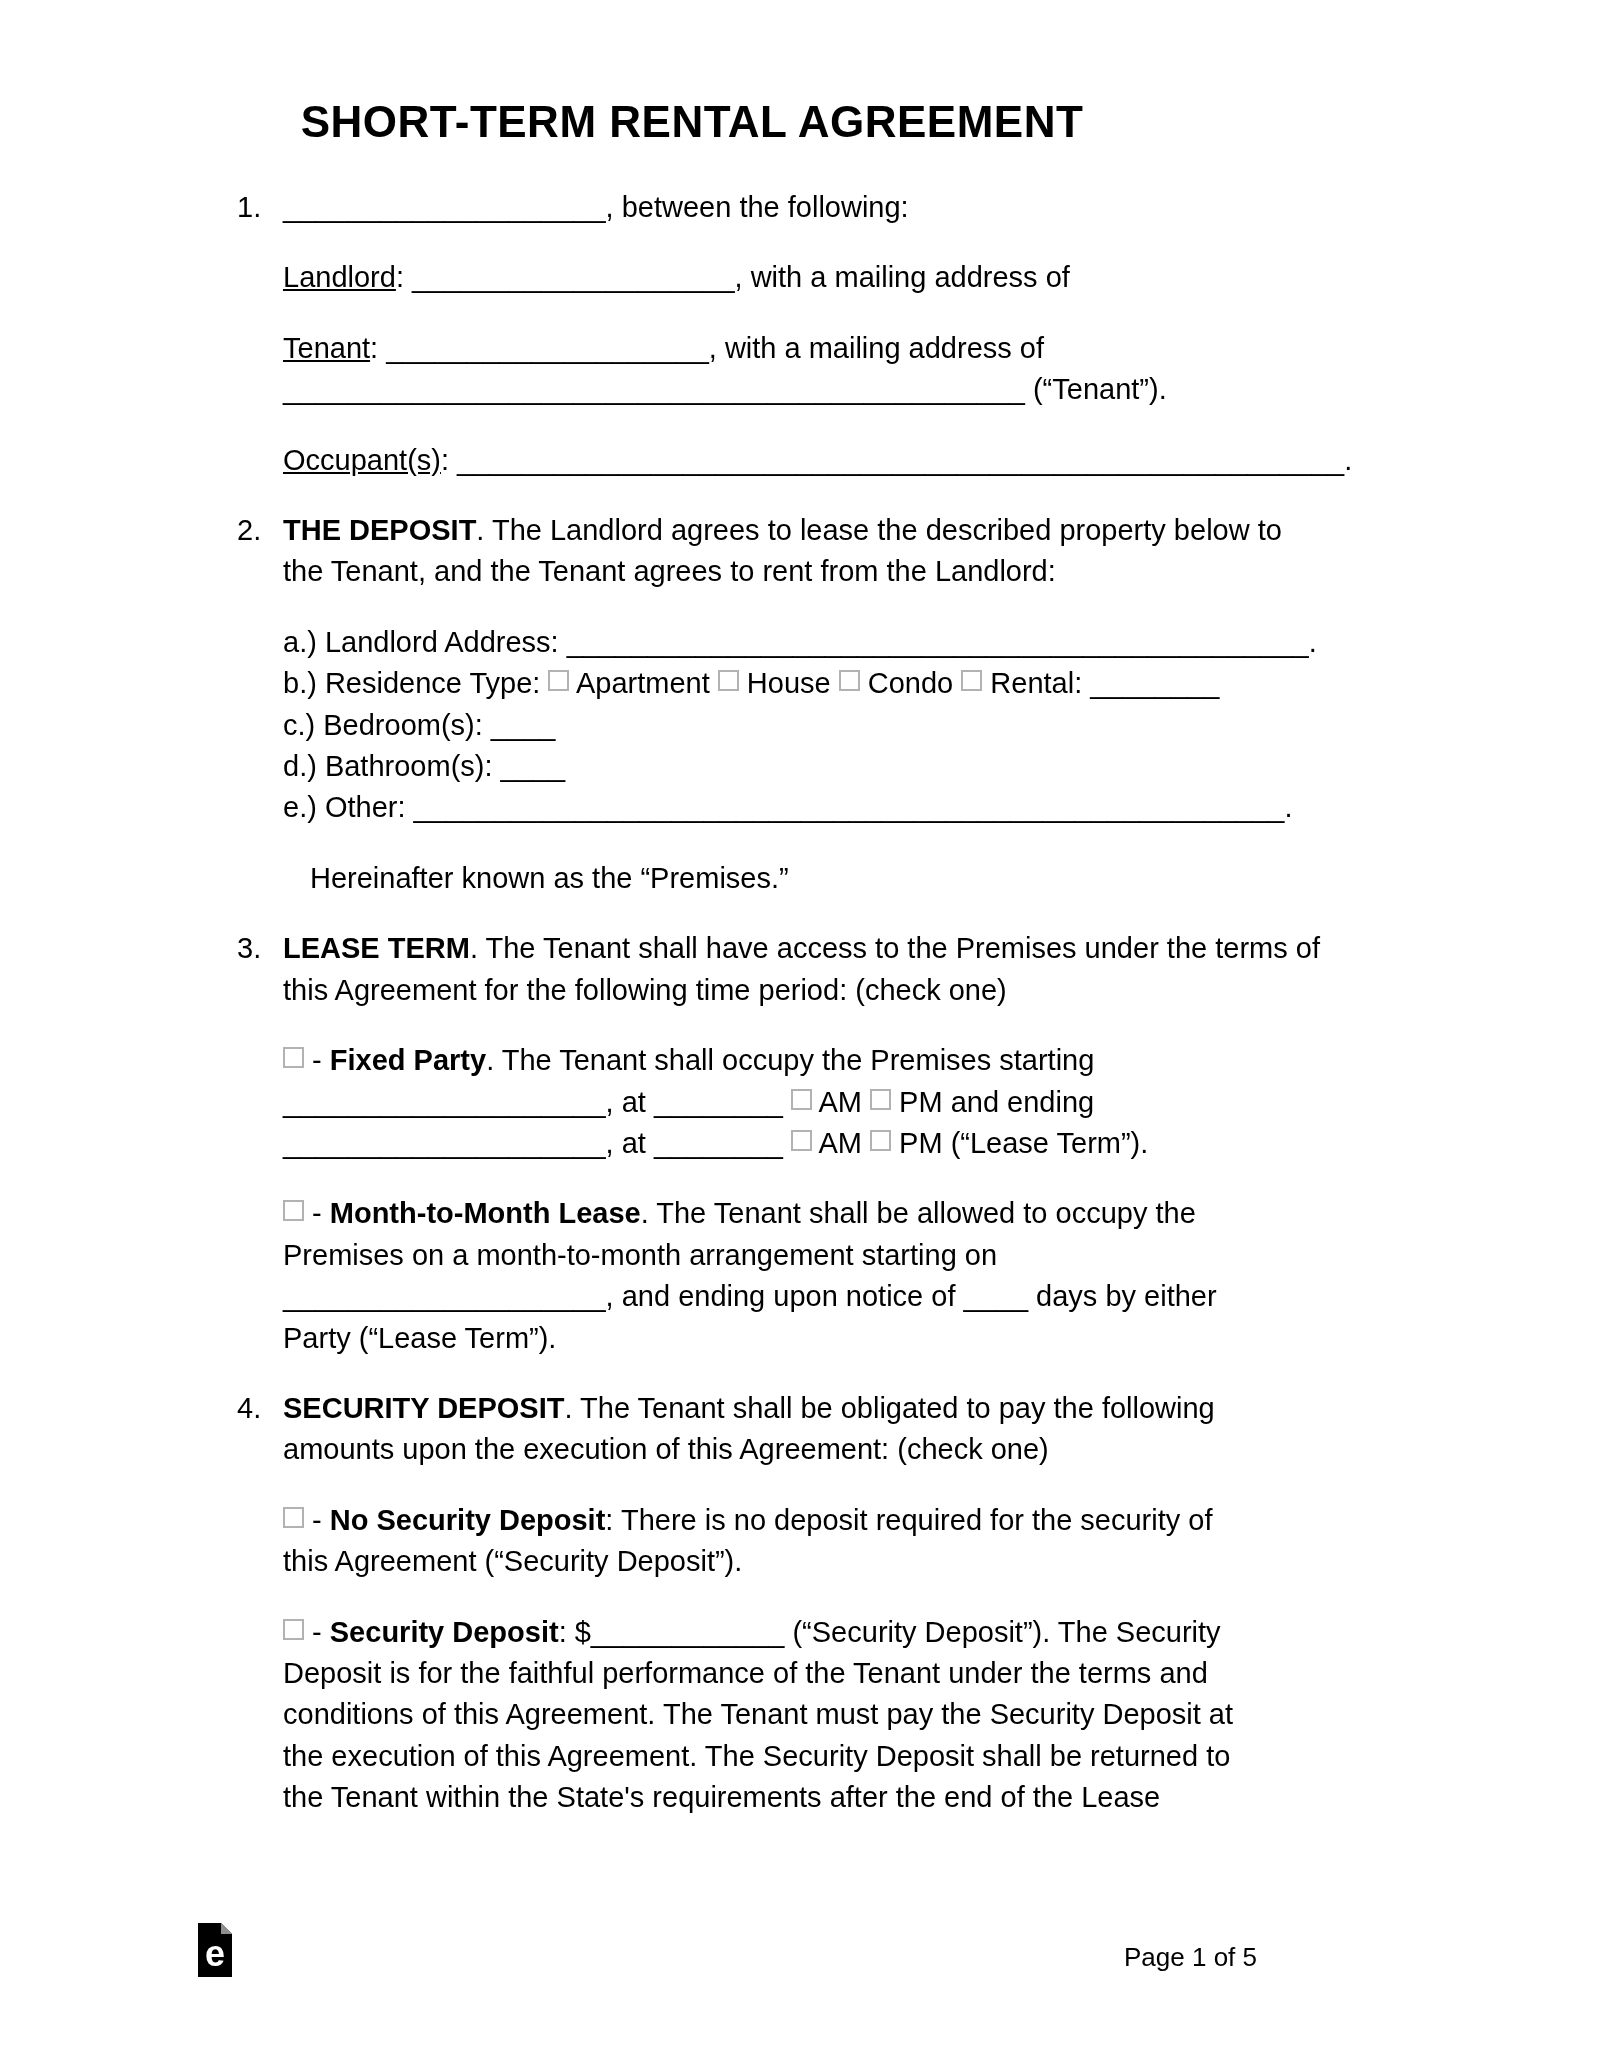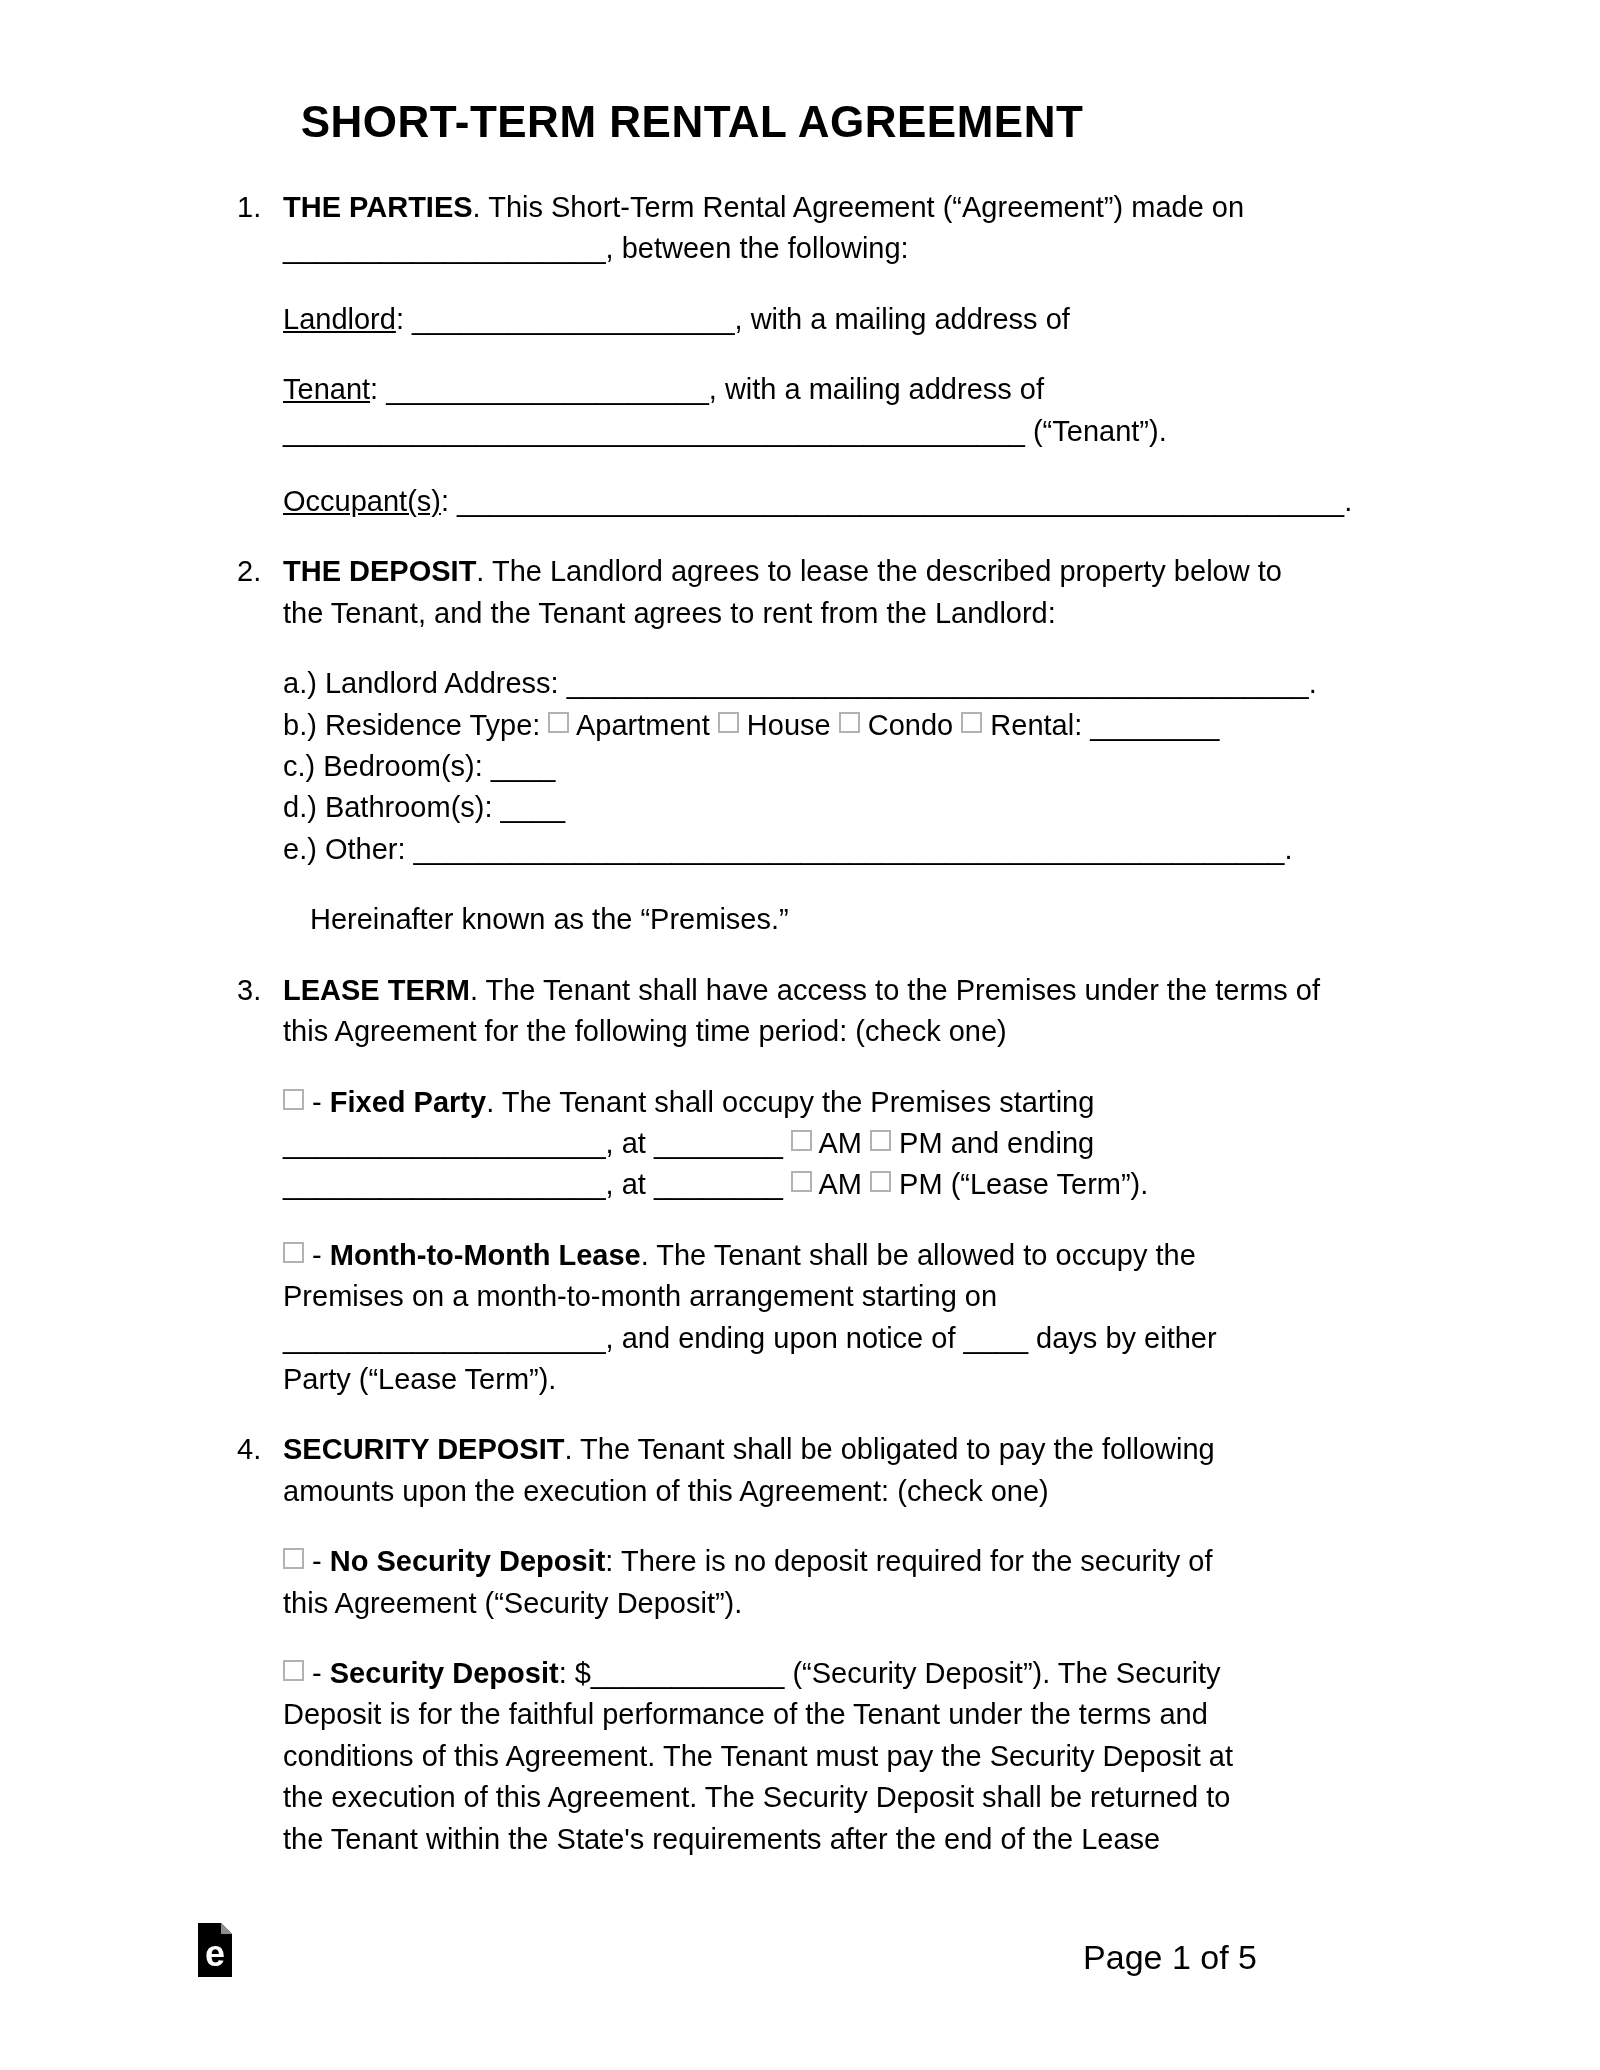--- a/index.html
+++ b/index.html
@@ -50,33 +50,32 @@
     border-bottom:11px solid #8f8f8f;border-right:11px solid transparent;
   }
   .logo-e{
     position:absolute;left:0;top:8px;width:100%;height:46px;
     display:flex;align-items:center;justify-content:center;
     color:#fff;font-weight:bold;font-size:36px;line-height:36px;
     font-family:"Liberation Sans", sans-serif;
   }
   .pagenum{
     position:absolute;top:1941px;right:127px;
-    font-size:34px;line-height:32px;
+    font-size:26px;line-height:32px;
   }
 </style>
 </head>
 <body>
 
 <div class="page">
 
   <h1 class="title">SHORT-TERM RENTAL AGREEMENT</h1>
 
   <div class="blk">
     <span class="num">1.</span>
-    <div class="line"><span class="b">THE PARTIES</span><span>. This Short-Term Rental Agreement (“Agreement”) made on</span></div>
     <div class="line"><span>____________________, between the following:</span></div>
   </div>
 
   <div class="blk ind2">
     <div class="line"><span class="u">Landlord</span><span>: ____________________, with a mailing address of</span></div>
   </div>
 
   <div class="blk ind2">
     <div class="line"><span class="u">Tenant</span><span>: ____________________, with a mailing address of</span></div>
     <div class="line"><span>______________________________________________ (“Tenant”).</span></div>

